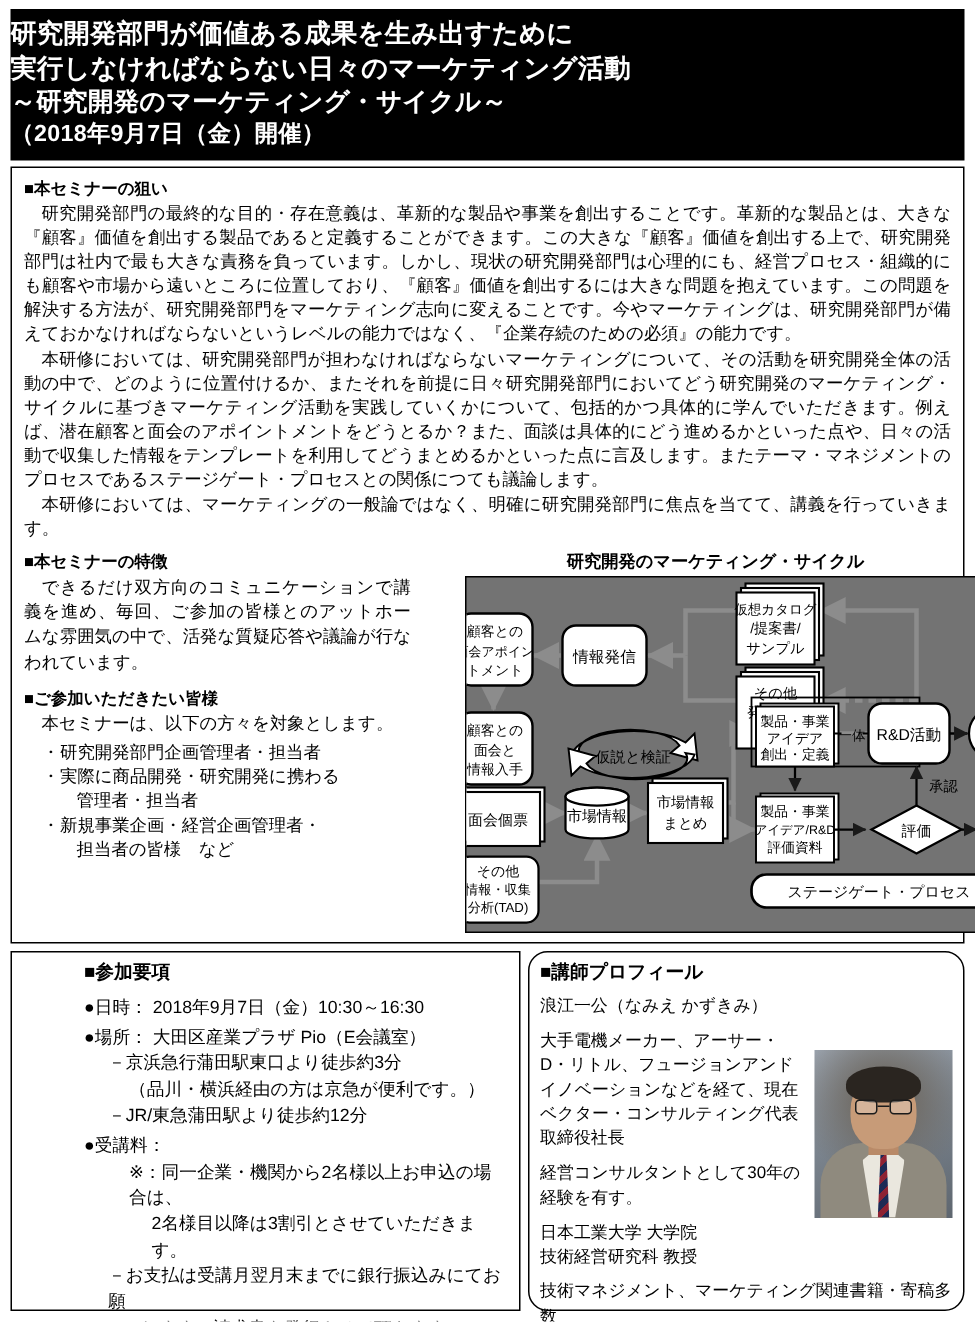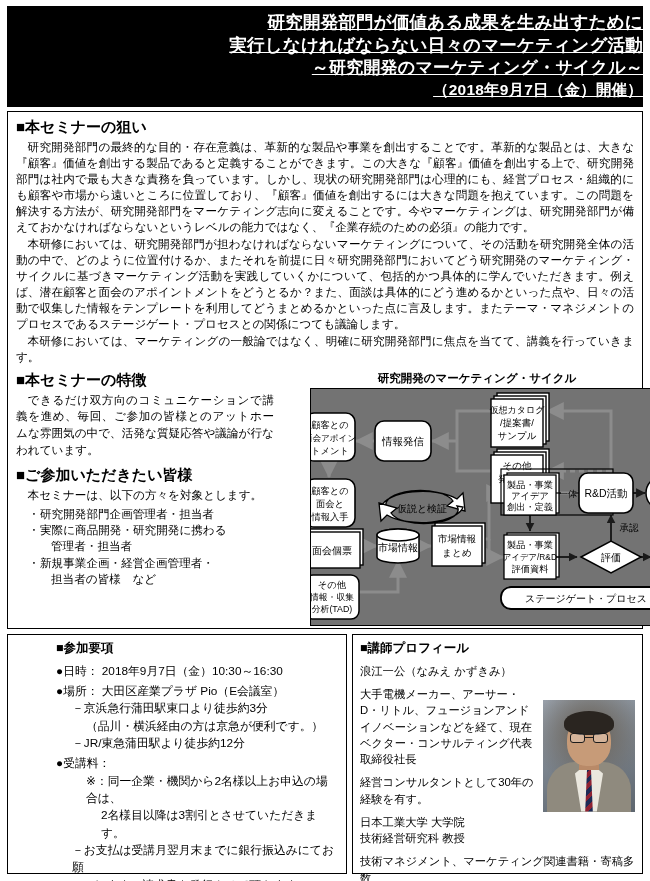--- a/index.html
+++ b/index.html
@@ -10,41 +10,40 @@
     font-family: "Liberation Sans", "DejaVu Sans", sans-serif;
     color: #000000;
     overflow: hidden;
   }
   .page { position: relative; width: 650px; height: 881px; padding: 4px 5px; }
 
   
   .title-banner {
     background: #000000;
     color: #ffffff;
-    text-align: right;
+    text-align: left;
     padding: 5px 0 7px 0;
     margin: 2px 2px 0 2px;
-    text-decoration: underline;
   }
   .title-line { font-weight: bold; font-size: 17.5px; line-height: 1.30; letter-spacing: .2px; }
   .title-line.l3 { font-size: 17px; }
   .title-line.l4 { font-size: 15.5px; margin-top: 1px; }
 
   
   .body-frame {
     border: 1px solid #000;
     margin: 4px 2px 0 2px;
     padding: 6px 8px 5px 8px;
     height: 518px;
     position: relative;
   }
 
   .sec-head {
     font-weight: bold;
-    font-size: 15px;
+    font-size: 11px;
     margin: 0 0 2px 0;
   }
   p.para {
     font-size: 11.6px;
     line-height: 1.38;
     margin: 0 0 1px 0;
     text-indent: 1em;
     text-align: justify;
   }
   .sec-head.mt { margin-top: 7px; }
@@ -62,21 +61,21 @@
 
   
   .diag-title { text-align: center; font-size: 11.5px; font-weight: bold; margin: 0 0 2px 0; }
   .diag-box { border: 1px solid #000; height: 238px; position: relative; background: #737373; margin-left: 36px; }
   .diag-box svg { display:block; }
 
   
   .bottom { display: flex; margin: 5px 2px 0 2px; gap: 5px; height: 240px; }
   .panel { border: 1px solid #000; padding: 5px 7px 5px 7px; }
   .panel-left { width: 340px; flex: 0 0 340px; padding-left: 48px; }
-  .panel-right { flex: 1; position: relative; }
+  .panel-right { flex: 1; position: relative; border-radius: 13px; }
   .p-head { font-weight: bold; font-size: 12.5px; margin: 0 0 6px 0; }
   .li { font-size: 11.8px; line-height: 1.47; margin: 0; }
   .li.bul { margin-top: 3px; }
   .ind1 { padding-left: 16px; }
   .ind2 { padding-left: 30px; }
   .ind3 { padding-left: 45px; }
   .ind-sub { padding-left: 26px; }
 
   .prof-wrap { display: flex; gap: 6px; align-items: center; }
   .prof-text { flex: 1; }

